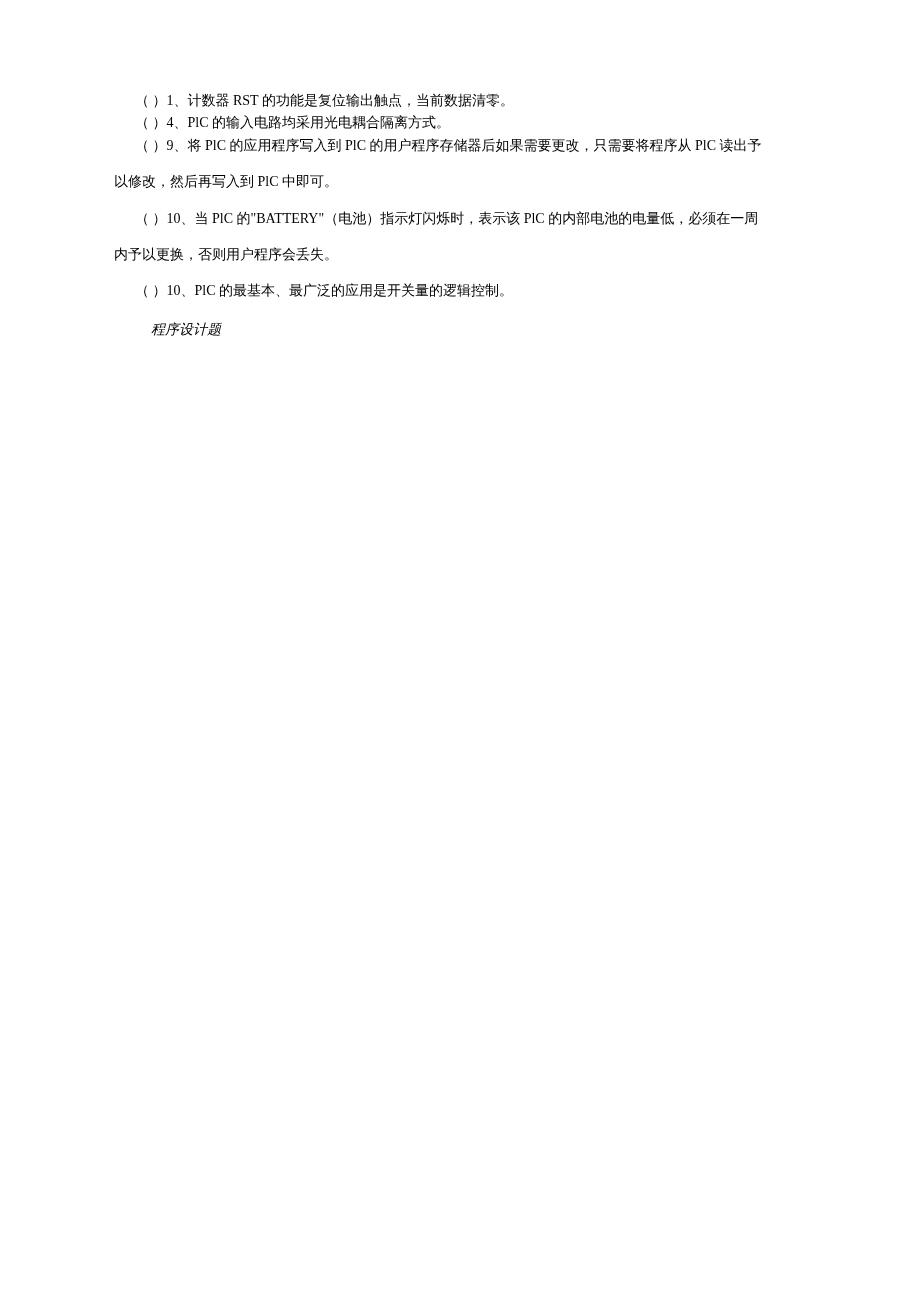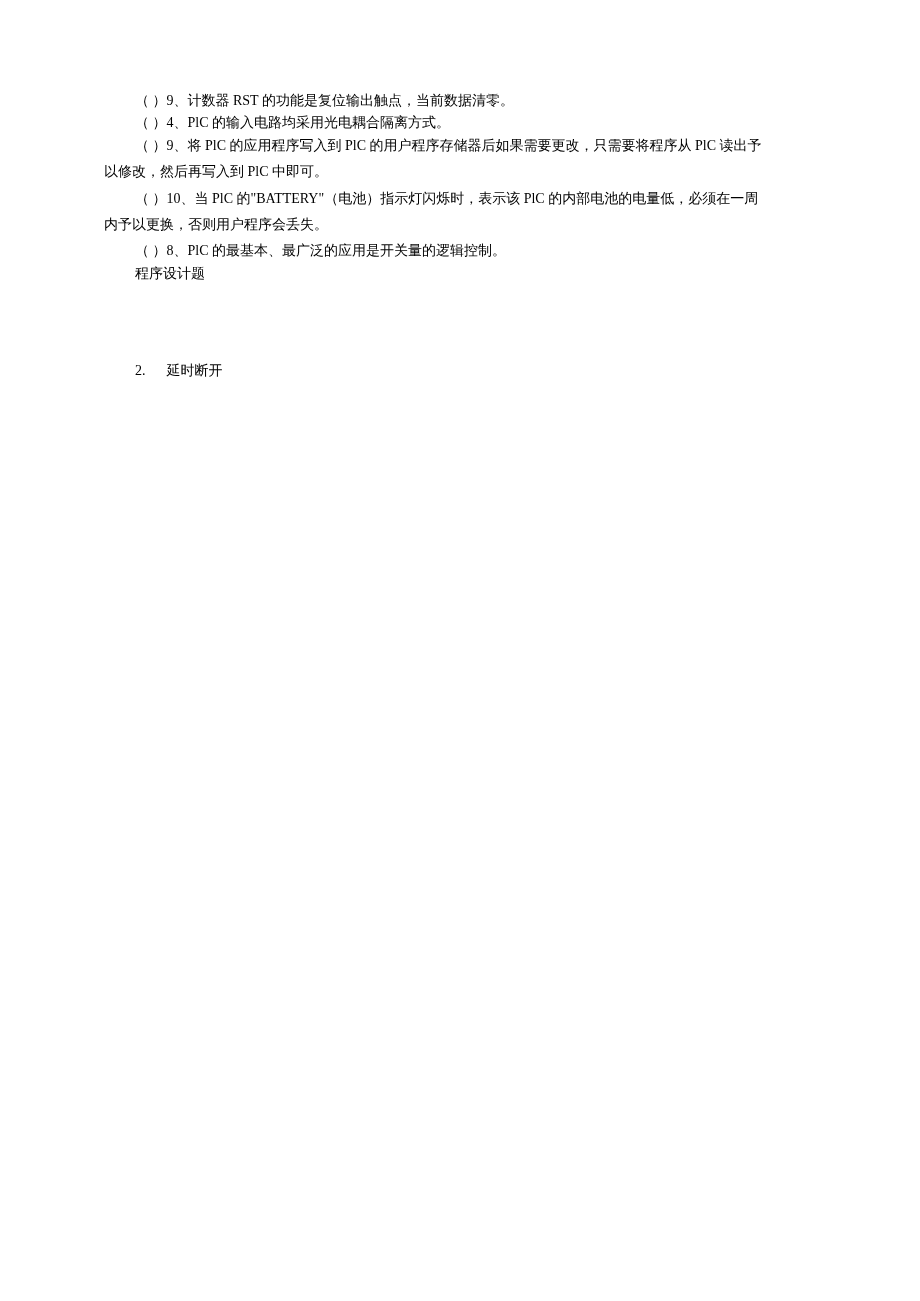--- a/index.html
+++ b/index.html
@@ -13,26 +13,27 @@
       width: 920px;
     }
     .content {
       padding: 90px 100px 60px 100px;
     }
     .question-line {
       margin: 0;
       text-indent: 2.5em;
     }
     .continuation-line {
-      margin: 4px;
+      margin: 14px;
       text-indent: 0;
     }
     .section-title {
-      margin: 0;
+      margin: 16px;
       text-indent: 2.5em;
+      font-style: italic;
     }
     .prog-item {
       margin: 0 0 0 2.5em;
     }
     .prog-number {
       display: inline-block;
       width: 2em;
     }
     .spacer-large {
       height: 75px;
@@ -45,37 +46,33 @@
     }
     .spacer-medium {
       height: 150px;
     }
   </style>
 </head>
 <body>
 
 <div class="content">
 
-  <p class="question-line">（    ）9、计数器 RST 的功能是复位输出触点，当前数据清零。</p>
+  <p class="question-line">（    ）1、计数器 RST 的功能是复位输出触点，当前数据清零。</p>
   <p class="question-line">（    ）4、PlC 的输入电路均采用光电耦合隔离方式。</p>
   <p class="question-line">（    ）9、将 PlC 的应用程序写入到 PlC 的用户程序存储器后如果需要更改，只需要将程序从 PlC 读出予</p>
   <p class="continuation-line">以修改，然后再写入到 PlC 中即可。</p>
   <p class="question-line">（    ）10、当 PlC 的"BATTERY"（电池）指示灯闪烁时，表示该 PlC 的内部电池的电量低，必须在一周</p>
   <p class="continuation-line">内予以更换，否则用户程序会丢失。</p>
-  <p class="question-line">（    ）8、PlC 的最基本、最广泛的应用是开关量的逻辑控制。</p>
+  <p class="question-line">（    ）10、PlC 的最基本、最广泛的应用是开关量的逻辑控制。</p>
 
   <p class="section-title">程序设计题</p>
 
 
   <div class="spacer-large"></div>
 
-  <p class="prog-item">
-    <span class="prog-number">2.</span>
-    <span>延时断开</span>
-  </p>
 
   <div class="spacer-xlarge"></div>
 
 
   <div class="spacer-xxlarge"></div>
 
 
   <div class="spacer-medium"></div>
 
 

